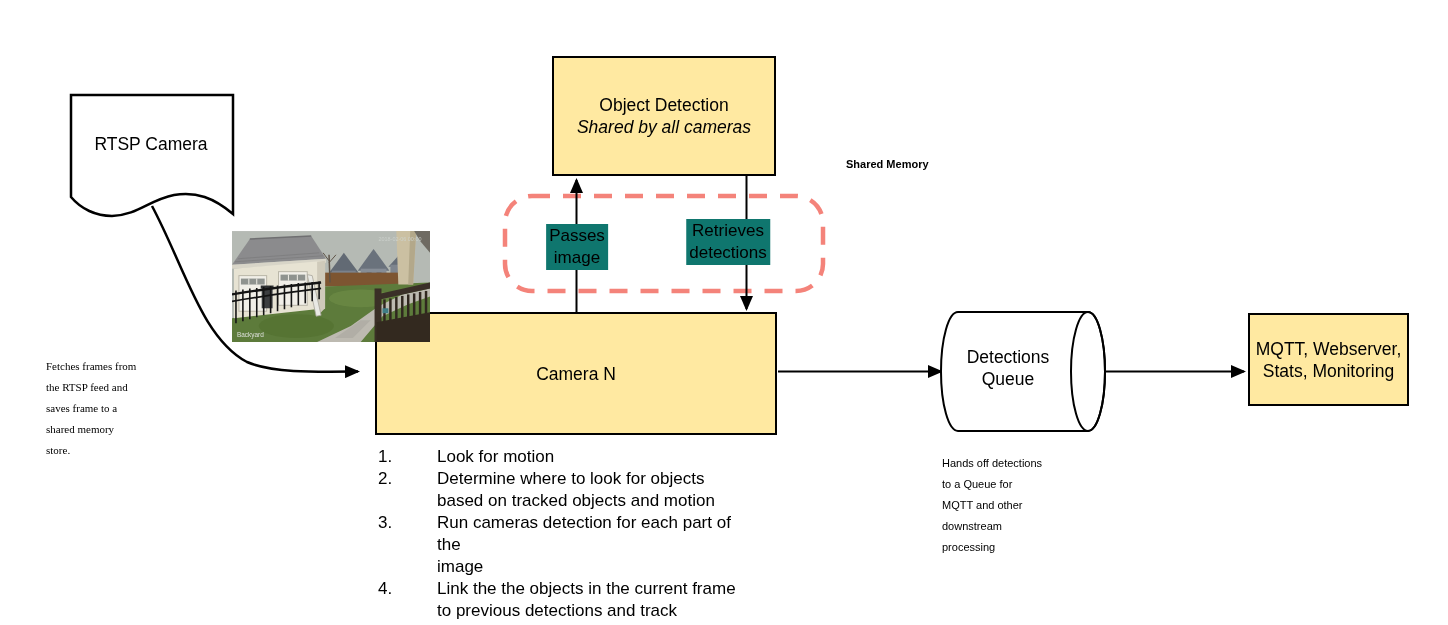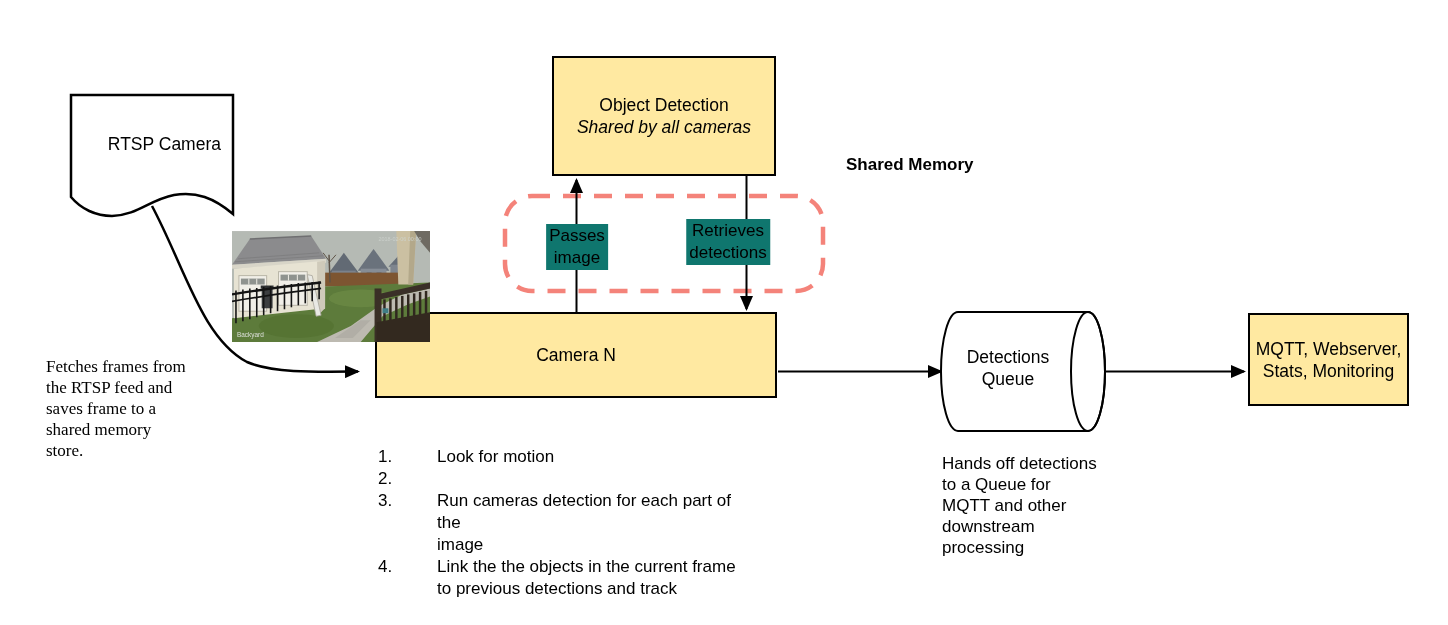--- a/index.html
+++ b/index.html
@@ -3,21 +3,21 @@
 <meta charset="utf-8">
 <style>
   html,body{margin:0;padding:0;background:#ffffff;}
   #canvas{
     position:relative;width:1448px;height:625px;background:#ffffff;overflow:hidden;
     font-family:"Liberation Sans",sans-serif;color:#000;margin-top:16px;
   }
   #diagram-svg{position:absolute;left:0;top:0;width:1448px;height:625px;}
   .abs{position:absolute;}
   .pre{white-space:pre-line;}
-  .note{font-size:17px;line-height:21px;}
+  .note{font-size:11px;line-height:21px;}
   .yellow-box{
     position:absolute;box-sizing:border-box;background:#ffe9a1;border:2px solid #000;
     display:flex;flex-direction:column;align-items:center;justify-content:center;
     text-align:center;font-size:17.5px;line-height:22px;
   }
   .edge-label{
     position:absolute;transform:translateX(-50%);background:#0f766e;
     padding:1px 3px;text-align:center;font-size:17px;line-height:22px;white-space:pre-line;
   }
   .shape-label{position:absolute;text-align:center;font-size:17.5px;line-height:22px;white-space:pre-line;}
@@ -56,21 +56,21 @@
       <path d="M 958 296 L 1088 296 C 1097.5 296 1105 322.6 1105 355.5 C 1105 388.4 1097.5 415 1088 415 L 958 415 C 948.5 415 941 388.4 941 355.5 C 941 322.6 948.5 296 958 296 Z" fill="#ffffff" stroke="#000" stroke-width="2"></path>
       <ellipse cx="1088" cy="355.5" rx="17" ry="59.5" fill="none" stroke="#000" stroke-width="2"></ellipse>
     </g>
   </svg>
 
   <div class="yellow-box" style="left:552px;top:40px;width:224px;height:120px;">
     <div>Object Detection</div>
     <div class="italic">Shared by all cameras</div>
   </div>
 
-  <div class="yellow-box" style="left:375px;top:296px;width:402px;height:86px;">
+  <div class="yellow-box" style="left:375px;top:296px;width:402px;height:123px;">
     <div>Camera N</div>
   </div>
 
   <div class="yellow-box pre" style="left:1248px;top:297px;width:161px;height:93px;">
     <div class="pre">MQTT, Webserver,
 Stats, Monitoring</div>
   </div>
 
   <svg class="abs" style="left:232px;top:215px;" width="198" height="111" viewBox="0 0 200 112">
 
@@ -161,21 +161,21 @@
         <line x1="196" y1="60.5" x2="196" y2="87"></line>
       </g>
       <polygon points="146,92 200,82 200,112 146,112" fill="#33291f"></polygon>
       <rect x="152" y="78" width="6" height="5" fill="#3f7d85"></rect>
     </g>
 
     <text x="5" y="107" font-size="6.5" fill="#e8e8e8" opacity="0.9" font-family="Liberation Sans, sans-serif">Backyard</text>
     <text x="148" y="10" font-size="5.5" fill="#cfd4cf" opacity="0.85" font-family="Liberation Sans, sans-serif">2018-02-06 00:00</text>
   </svg>
 
-  <div class="abs" style="left:81px;top:118px;width:140px;text-align:right;font-size:17.5px;">RTSP Camera</div>
+  <div class="abs" style="left:81px;top:118px;width:140px;text-align:center;font-size:17.5px;">RTSP Camera</div>
 
   <div class="abs note pre" style="left:46px;top:340px;width:190px;font-family:Liberation Serif, serif;">Fetches frames from
 the RTSP feed and
 saves frame to a
 shared memory
 store.</div>
 
   <div class="edge-label" style="left:577px;top:208px;">Passes
 image</div>
 
@@ -186,20 +186,22 @@
     <div class="bold">Shared Memory</div>
   </div>
 
   <div class="steps">
     <div class="step-row">
       <div>1.</div>
       <div class="pre">Look for motion</div>
     </div>
     <div class="step-row">
       <div>2.</div>
+      <div class="pre">Determine where to look for objects
+based on tracked objects and motion</div>
     </div>
     <div class="step-row">
       <div>3.</div>
       <div class="pre">Run cameras detection for each part of the
 image</div>
     </div>
     <div class="step-row">
       <div>4.</div>
       <div class="pre">Link the the objects in the current frame
 to previous detections and track</div>

